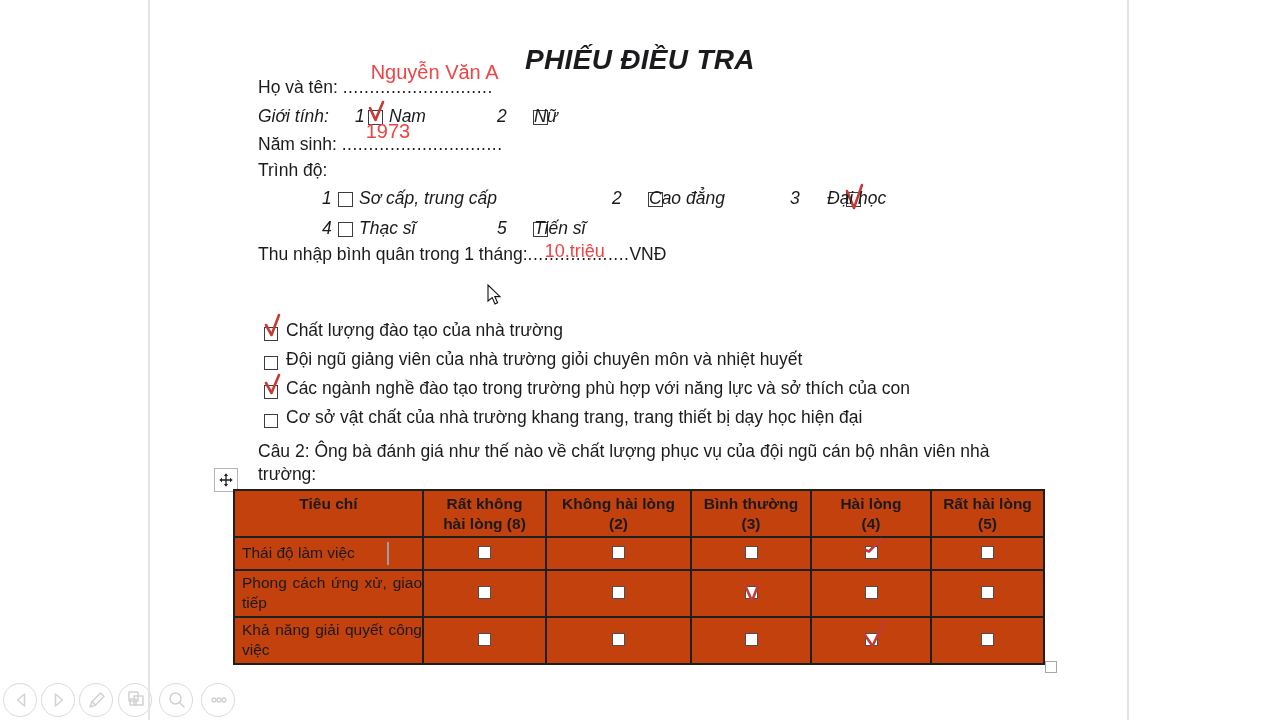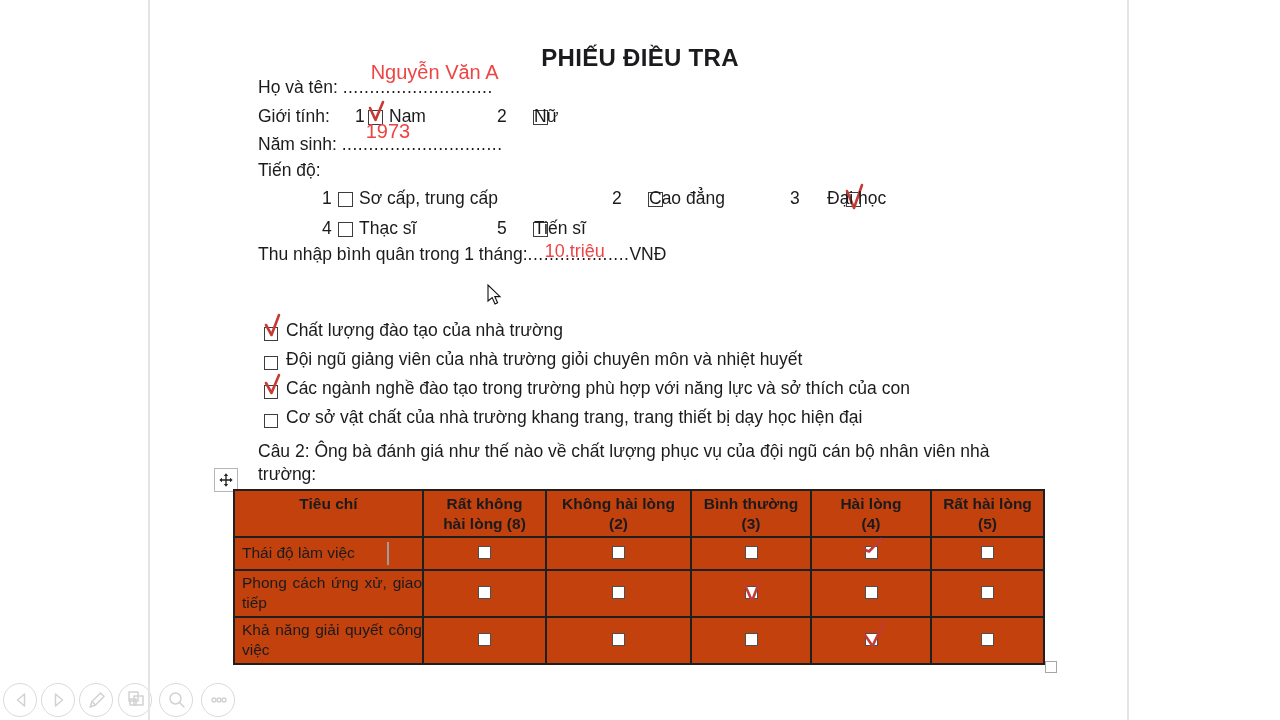--- a/index.html
+++ b/index.html
@@ -3,24 +3,24 @@
 <meta charset="utf-8">
 <style>
   * { margin:0; padding:0; box-sizing:border-box; }
   html,body { width:1280px; height:720px; background:#fff; overflow:hidden; }
   .canvas { position:relative; width:1280px; height:720px; background:#fff;
             font-family:"Liberation Sans","DejaVu Sans",sans-serif; color:#1b1b1d; }
   .vline { position:absolute; top:0; width:2px; height:720px; background:#e4e4e4; z-index:30; }
   .vline.left { left:148px; } .vline.right { left:1127px; }
 
   .title { position:absolute; left:0; right:0; top:44px; text-align:center;
-           font-weight:bold; font-size:24px; letter-spacing:.3px; }
+           font-weight:bold; font-size:28px; letter-spacing:.3px;font-style:italic; }
 
   .line { position:absolute; left:258px; font-size:17.5px; white-space:nowrap; height:26px; }
-  .at { position:absolute; top:0; white-space:nowrap; }
+  .at { position:absolute; top:0; white-space:nowrap;font-style:italic; }
 
   .cb { display:inline-block; width:15px; height:15px; border:1.7px solid #3d3d3d;
         background:#fff; vertical-align:-2px; }
   .cb.sm { width:14px; height:14px; }
   .cbwrap { position:relative; display:inline-block; }
   .chk { position:absolute; pointer-events:none; overflow:visible; }
   .chk polyline { fill:none; stroke:#c63a35; stroke-width:2.6; stroke-linecap:round; stroke-linejoin:round; }
 
   .dotfield { position:relative; display:inline-block; }
   .dots { letter-spacing:.5px; }
@@ -90,21 +90,21 @@
 
   <div class="line" style="top:134px">
     <span>Năm sinh:</span>
     <span class="dotfield">
       <span class="dots">..............................</span>
       <span class="handwrite" style="left:24px;top:-14px">1973</span>
     </span>
   </div>
 
   <div class="line" style="top:160px">
-    <span>Tiến độ:</span>
+    <span>Trình độ:</span>
   </div>
   <div class="line" style="top:188px">
     <span class="at" style="left:64px">1</span>
     <span class="cbwrap at" style="left:80px;top:1px"><span class="cb"></span></span>
     <span class="at" style="left:101px">Sơ cấp, trung cấp</span>
     <span class="at" style="left:354px">2</span>
     <span class="cbwrap at" style="left:370px;top:1px"><span class="cb"></span></span>
     <span class="at" style="left:391px">Cao đẳng</span>
     <span class="at" style="left:532px">3</span>
     <span class="cbwrap at" style="left:548px;top:1px">

